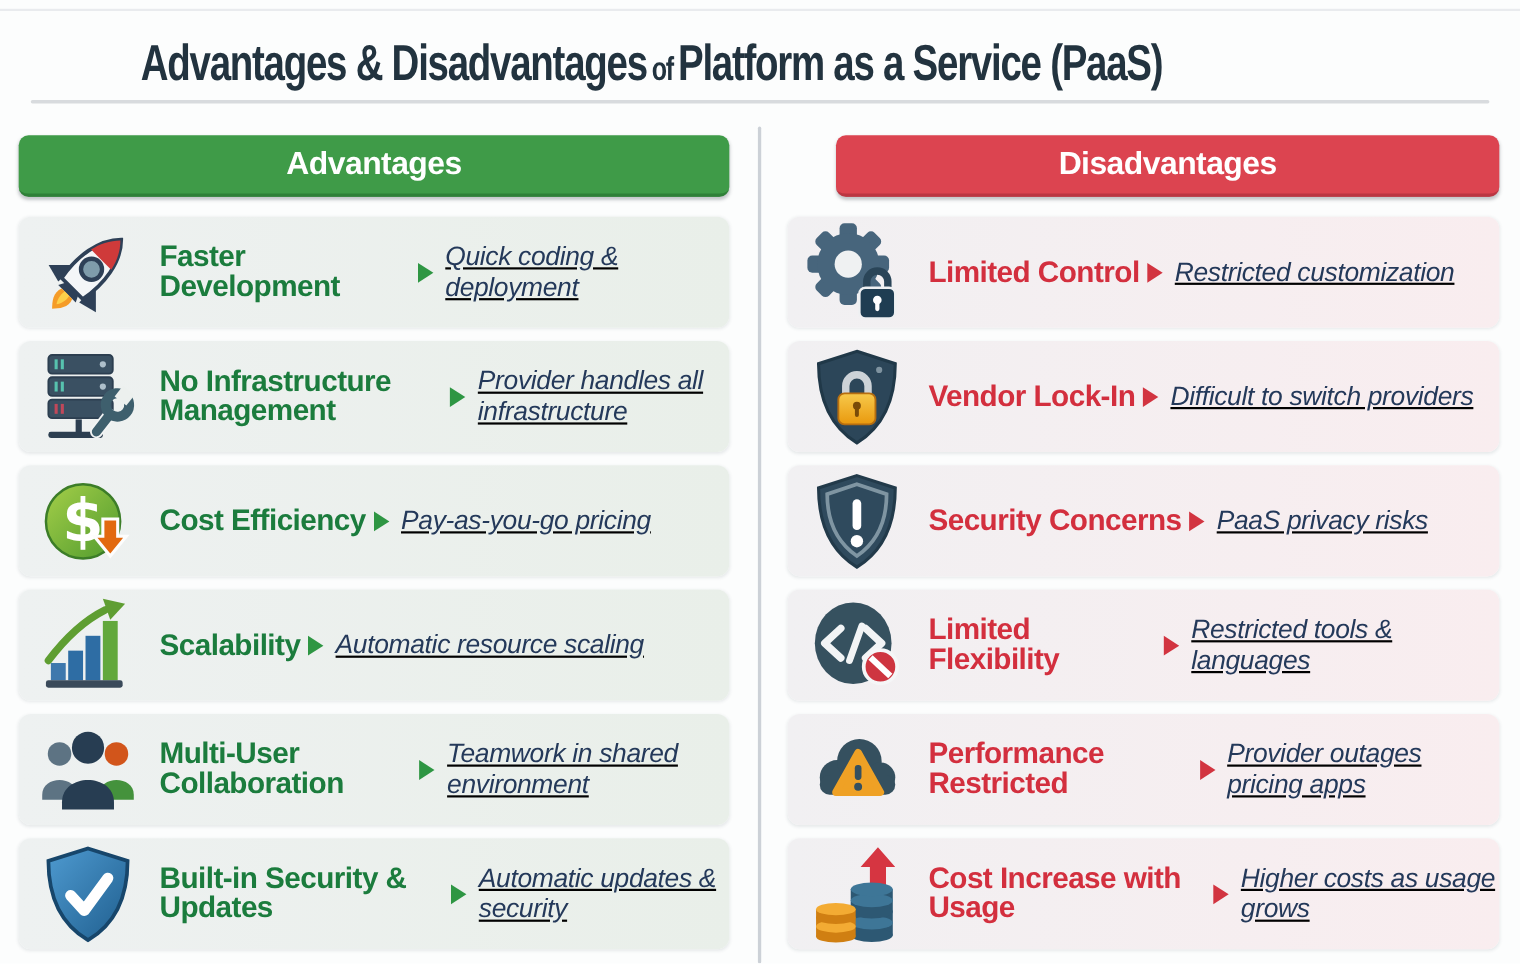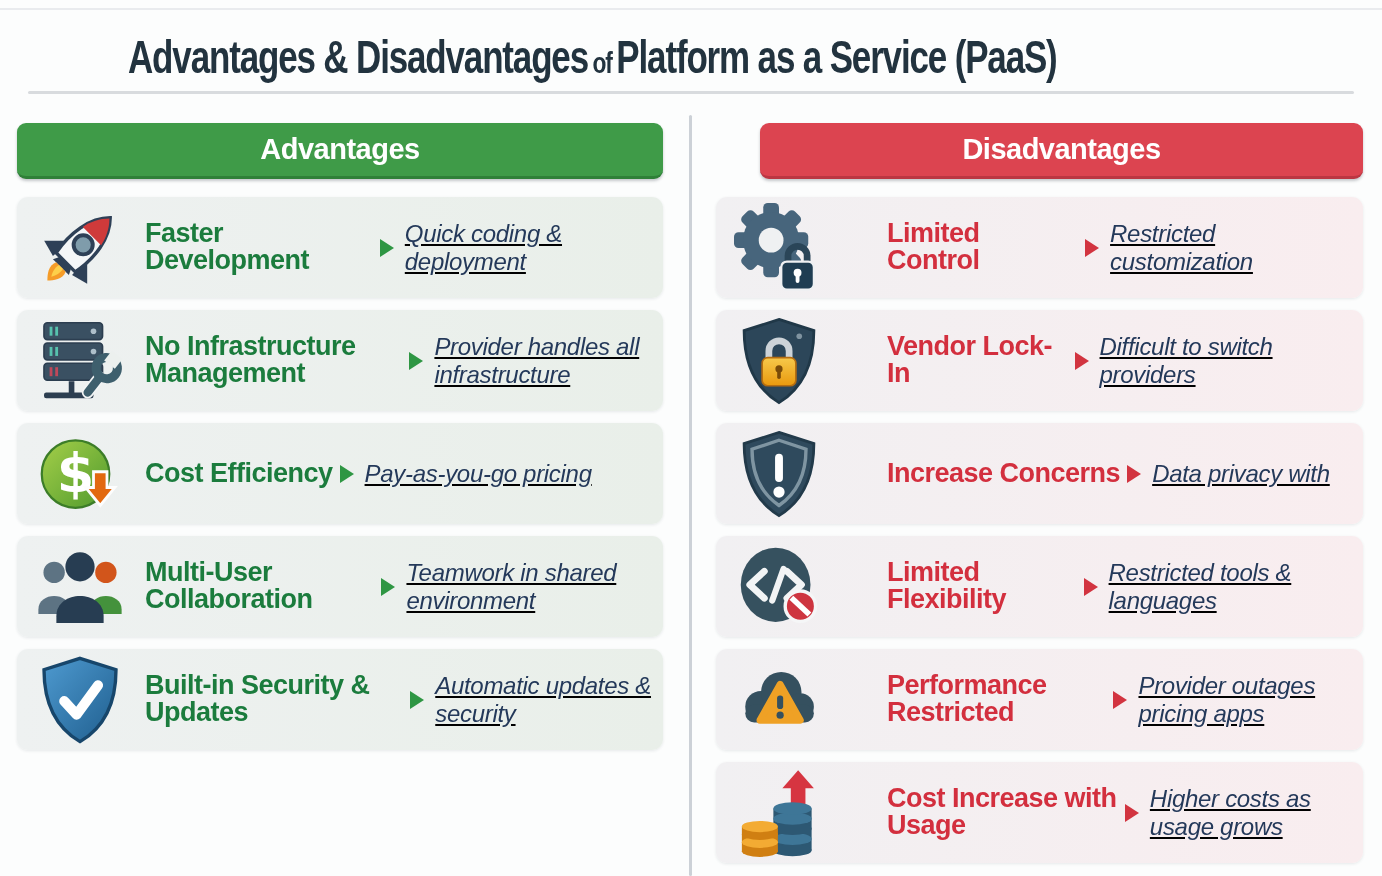--- a/index.html
+++ b/index.html
@@ -19,21 +19,21 @@
 
   .col-header{height:53px;border-radius:9px;display:flex;align-items:center;justify-content:center;
     color:#fff;font-size:29px;font-weight:bold;letter-spacing:-0.5px;margin-bottom:18px;
     box-shadow:0 2px 3px rgba(30,40,50,.25);}
   .col-header.adv{background:var(--advantage-header-bg,#3f9b48);border-bottom:3px solid #2f8038;}
   .col-header.dis{background:var(--disadvantage-header-bg,#dc4450);border-bottom:3px solid #bb3642;margin-left:44px;}
 
   .card{height:101px;border-radius:11px;margin-bottom:12px;display:flex;align-items:center;
     padding-left:10px;box-sizing:border-box;box-shadow:0 1px 3px rgba(40,60,70,.10);}
   .card.adv{background:linear-gradient(90deg,#eef1f1 0%,#e9efe9 100%);}
-  .card.dis{background:linear-gradient(90deg,#f1f0f2 0%,#f9edef 100%);gap:43px;}
+  .card.dis{background:linear-gradient(90deg,#f1f0f2 0%,#f9edef 100%);}
 
   .card-icon{width:106px;height:92px;flex:0 0 106px;display:flex;align-items:center;justify-content:center;}
   .card-icon svg{overflow:visible;}
   .card-text{margin-left:12px;display:flex;flex-direction:row;gap:7px;}
   .card-title{font-size:27px;font-weight:bold;letter-spacing:-0.5px;line-height:1;}
   .adv .card-title{color:var(--advantage-title-text,#1b7c3d);}
   .dis .card-title{color:var(--disadvantage-title-text,#d32f3e);}
   .card-sub{display:flex;align-items:center;gap:11px;text-decoration:underline;}
   .tri{width:0;height:0;border-top:9px solid transparent;border-bottom:9px solid transparent;}
   .adv .tri{border-left:14px solid var(--advantage-bullet,#2e9643);}
@@ -128,20 +128,40 @@
       </div>
       <div class="card-text">
         <div class="card-title">Cost Efficiency</div>
         <div class="card-sub">
           <span class="tri"></span>
           <span class="sub-text">Pay-as-you-go pricing</span>
         </div>
       </div>
     </div>
 
+    <div class="card adv">
+      <div class="card-icon">
+        <svg width="90" height="90" viewBox="0 0 80 80">
+          <path d="M8 52 C20 36 36 20 54 11" fill="none" stroke="#5f9e32" stroke-width="6" stroke-linecap="round"></path>
+          <path d="M52 2 L70 6 L58 19 Z" fill="#5f9e32"></path>
+          <rect x="10" y="54" width="12" height="14" fill="#3e78ad"></rect>
+          <rect x="24" y="44" width="12" height="24" fill="#2e6da4"></rect>
+          <rect x="38" y="32" width="12" height="36" fill="#2e6da4"></rect>
+          <rect x="52" y="20" width="12" height="48" fill="#62a83c"></rect>
+          <rect x="6" y="68" width="62" height="6" rx="2" fill="#3a4a5a"></rect>
+        </svg>
+      </div>
+      <div class="card-text">
+        <div class="card-title">Scalability</div>
+        <div class="card-sub">
+          <span class="tri"></span>
+          <span class="sub-text">Automatic resource scaling</span>
+        </div>
+      </div>
+    </div>
 
     <div class="card adv">
       <div class="card-icon">
         <svg width="90" height="90" viewBox="0 0 80 80">
           <circle cx="17" cy="27" r="9.5" fill="#5d7383"></circle>
           <path d="M3 60 C3 44 31 44 31 60 L31 64 L3 64 Z" fill="#5d7383"></path>
           <circle cx="63" cy="27" r="9.5" fill="#d2551b"></circle>
           <path d="M49 60 C49 44 77 44 77 60 L77 64 L49 64 Z" fill="#44923c"></path>
           <circle cx="40" cy="22" r="13" fill="#273d52"></circle>
           <path d="M19 66 C19 42 61 42 61 66 L61 72 L19 72 Z" fill="#273d52"></path>
@@ -243,24 +263,24 @@
     <div class="card dis">
       <div class="card-icon">
         <svg width="90" height="90" viewBox="0 0 80 80">
           <path d="M40 3 L71 13 C71 43 61 64 40 77 C19 64 9 43 9 13 Z" fill="#2f4a5d" stroke="#223a4a" stroke-width="2.5"></path>
           <path d="M40 10 L64 18 C64 41 56 57 40 68 C24 57 16 41 16 18 Z" fill="none" stroke="#7f95a2" stroke-width="3"></path>
           <rect x="36.5" y="22" width="7" height="25" rx="3.5" fill="#ffffff"></rect>
           <circle cx="40" cy="56" r="5" fill="#ffffff"></circle>
         </svg>
       </div>
       <div class="card-text">
-        <div class="card-title">Increase Concerns</div>
-        <div class="card-sub">
-          <span class="tri"></span>
-          <span class="sub-text">Data privacy with</span>
+        <div class="card-title">Security Concerns</div>
+        <div class="card-sub">
+          <span class="tri"></span>
+          <span class="sub-text">PaaS privacy risks</span>
         </div>
       </div>
     </div>
 
     <div class="card dis">
       <div class="card-icon">
         <svg width="90" height="90" viewBox="0 0 80 80">
           <ellipse cx="37" cy="38" rx="31" ry="33" fill="#36515f"></ellipse>
           <path d="M27 26 L14 38 L27 50" fill="none" stroke="#f2f4f5" stroke-width="6" stroke-linecap="round" stroke-linejoin="round"></path>
           <line x1="44" y1="24" x2="34" y2="52" stroke="#f2f4f5" stroke-width="5.5" stroke-linecap="round"></line>

